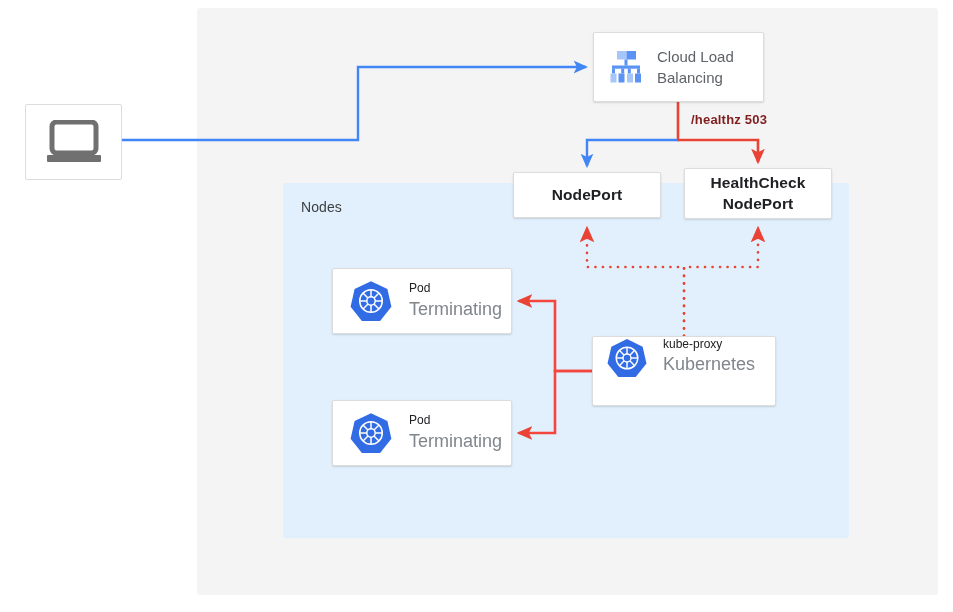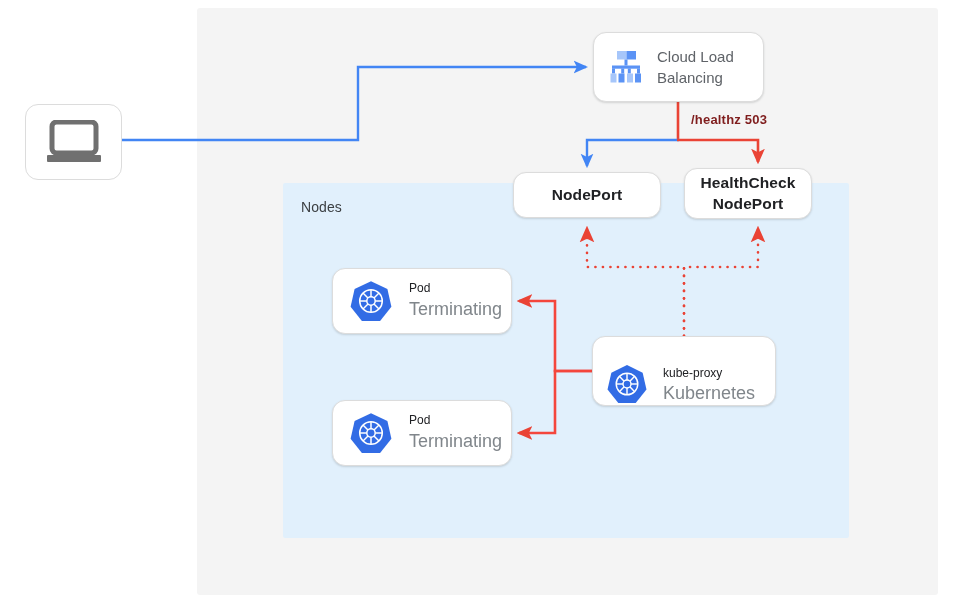--- a/index.html
+++ b/index.html
@@ -42,21 +42,21 @@
     top: 199px;
     font-size: 14px;
     color: #3c4043;
     letter-spacing: .1px;
   }
   
   .card {
     position: absolute;
     background: #ffffff;
     border: 1px solid #dcdcdc;
-    border-radius: 13px;
+    border-radius: 2px;
     box-sizing: border-box;
     box-shadow: 0 1px 2px rgba(60,64,67,.18);
   }
   
   .laptop-card {
     left: 25px;
     top: 104px;
     width: 97px;
     height: 76px;
     box-shadow: none;
@@ -96,41 +96,41 @@
   }
   .np-card .np-text {
     font-size: 15.5px;
     font-weight: bold;
     color: #202124;
     line-height: 1.32;
     white-space: pre-line;
     letter-spacing: .1px;
   }
   .nodeport-card  { left: 513px; top: 172px; width: 148px; height: 46px; }
-  .hcnodeport-card{ left: 684px; top: 168px; width: 128px; height: 51px; }
+  .hcnodeport-card{ left: 684px; top: 168px; width: 148px; height: 51px; }
   
   .pod-card {
     left: 332px;
     width: 180px;
     height: 66px;
     display: flex;
     align-items: center;
     padding-left: 16px;
     gap: 16px;
   }
   .pod-card-1 { top: 268px; }
   .pod-card-2 { top: 400px; }
   
   .kp-card {
     left: 592px;
     top: 336px;
     width: 184px;
     height: 70px;
     display: flex;
-    align-items: flex-end;
+    align-items: flex-start;
     padding-left: 13px;
     gap: 15px;
   }
   .k8s-logo { width: 42px; height: 42px; flex: none; }
   .k8s-logo.small { width: 44px; height: 44px; }
   .title-line {
     font-size: 12px;
     color: #202124;
     line-height: 1.2;
   }

